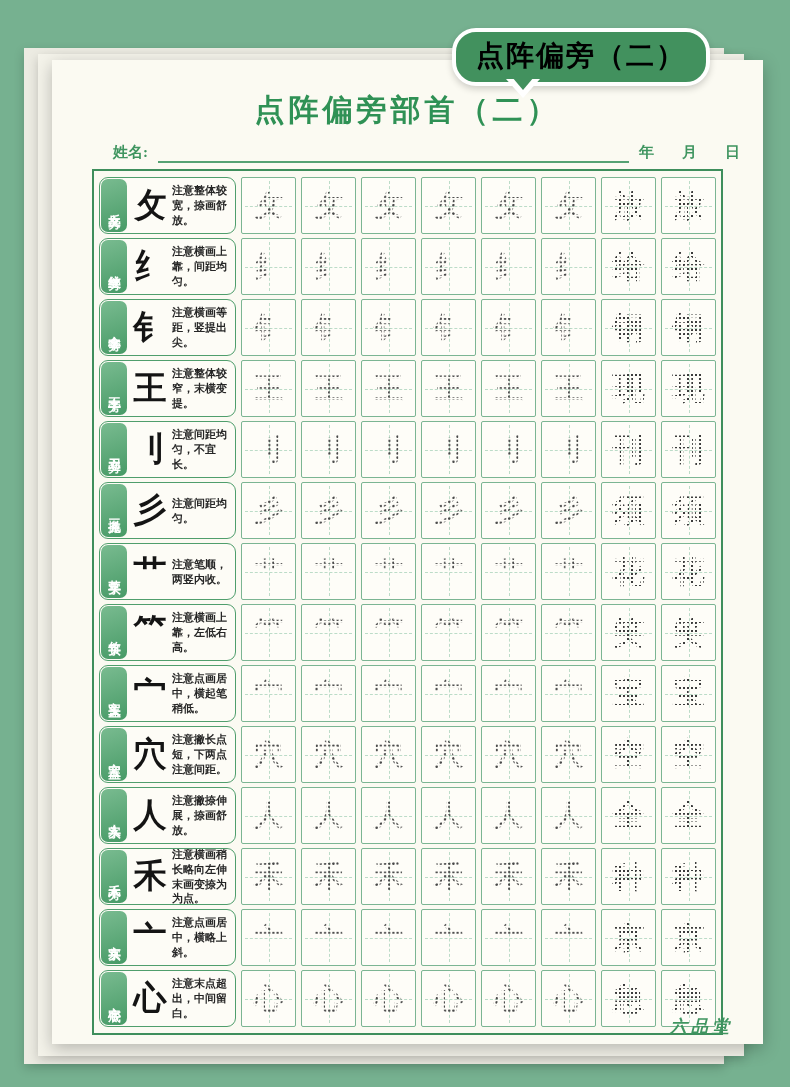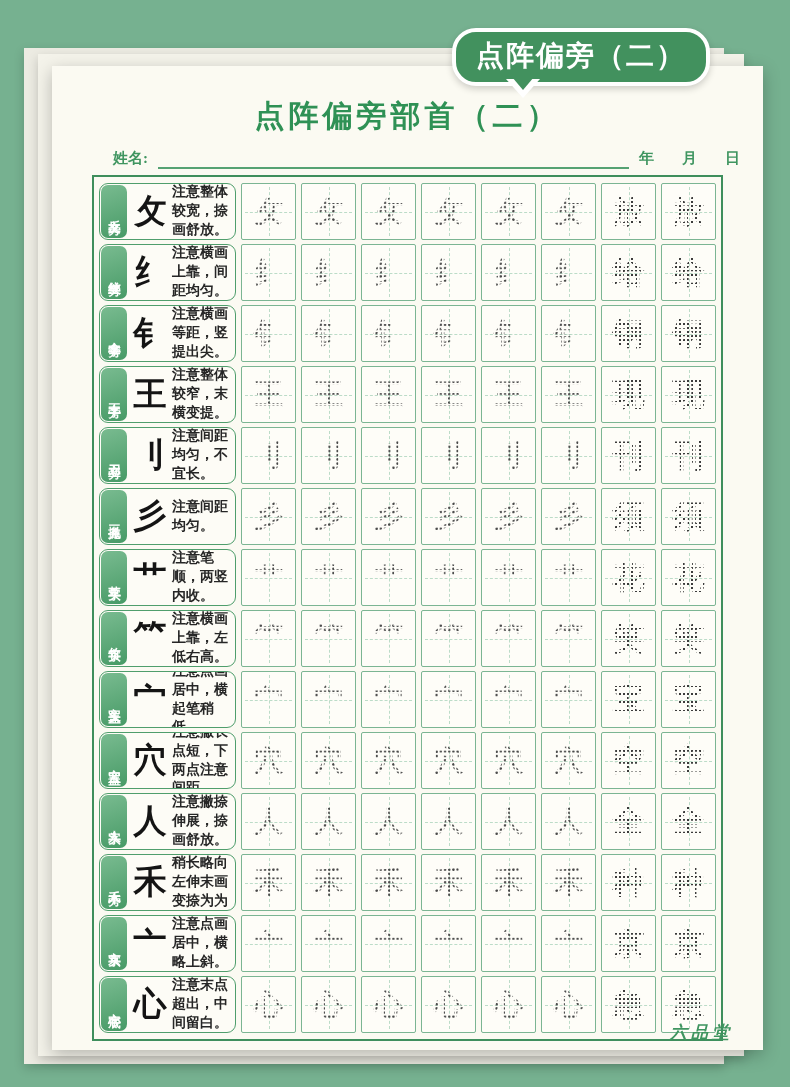--- a/index.html
+++ b/index.html
@@ -4,27 +4,27 @@
 <style>
   html,body { margin:0; padding:0; }
   .stage {
     position:relative; width:790px; height:1087px; overflow:hidden;
     background:#76b190;
     font-family:"Liberation Sans", sans-serif;
   }
   .sheet { position:absolute; box-shadow:0 4px 10px rgba(0,0,0,0.18); }
   .sheet-back-2 { left:24px; top:48px; width:700px; height:1016px; background:#eceb e2; background:#ecebe2; }
   .sheet-back-1 { left:38px; top:54px; width:706px; height:1002px; background:#f4f3ea; }
-  .page { position:absolute; left:52px; top:66px; width:711px; height:984px; background:#fbfaf2;
+  .page { position:absolute; left:52px; top:60px; width:711px; height:984px; background:#fbfaf2;
           box-shadow:0 5px 16px rgba(0,0,0,0.25); }
 
   
   .badge {
     position:absolute; left:452px; top:28px; z-index:6;
-    background:#42915e; color:#ffffff;
+    background:#42915e; color:#000000;
     border:4px solid #ffffff; border-radius:24px;
     padding:5px 20px 7px 20px;
     font-size:28px; font-weight:bold; letter-spacing:2px;
     box-shadow:0 3px 7px rgba(0,0,0,0.18);
     font-family:"Liberation Sans", sans-serif;
     white-space:nowrap;
   }
   .badge-pointer-outer {
     position:absolute; left:50px; top:100%; margin-top:-3px;
     width:0; height:0;
@@ -77,21 +77,21 @@
     font-family:"Liberation Sans", sans-serif;
   }
   .info-example {
     width:44px; flex:0 0 44px;
     display:flex; align-items:center; justify-content:center;
     font-size:33px; font-weight:bold; color:#141414;
     font-family:"DejaVu Serif", serif;
   }
   .info-note {
     flex:1; display:flex; align-items:center;
-    font-size:14px; line-height:1.35; font-weight:bold; color:#262626;
+    font-size:11px; line-height:1.35; font-weight:bold; color:#262626;
     padding:2px 4px 2px 0;
     font-family:"Liberation Serif", serif;
   }
 
   .cell {
     flex:1; position:relative; box-sizing:border-box;
     border:1.6px solid #7bb593; border-radius:2px; background:#fefdf8;
   }
   .cell::before {
     content:""; position:absolute; left:3px; right:3px; top:50%;

